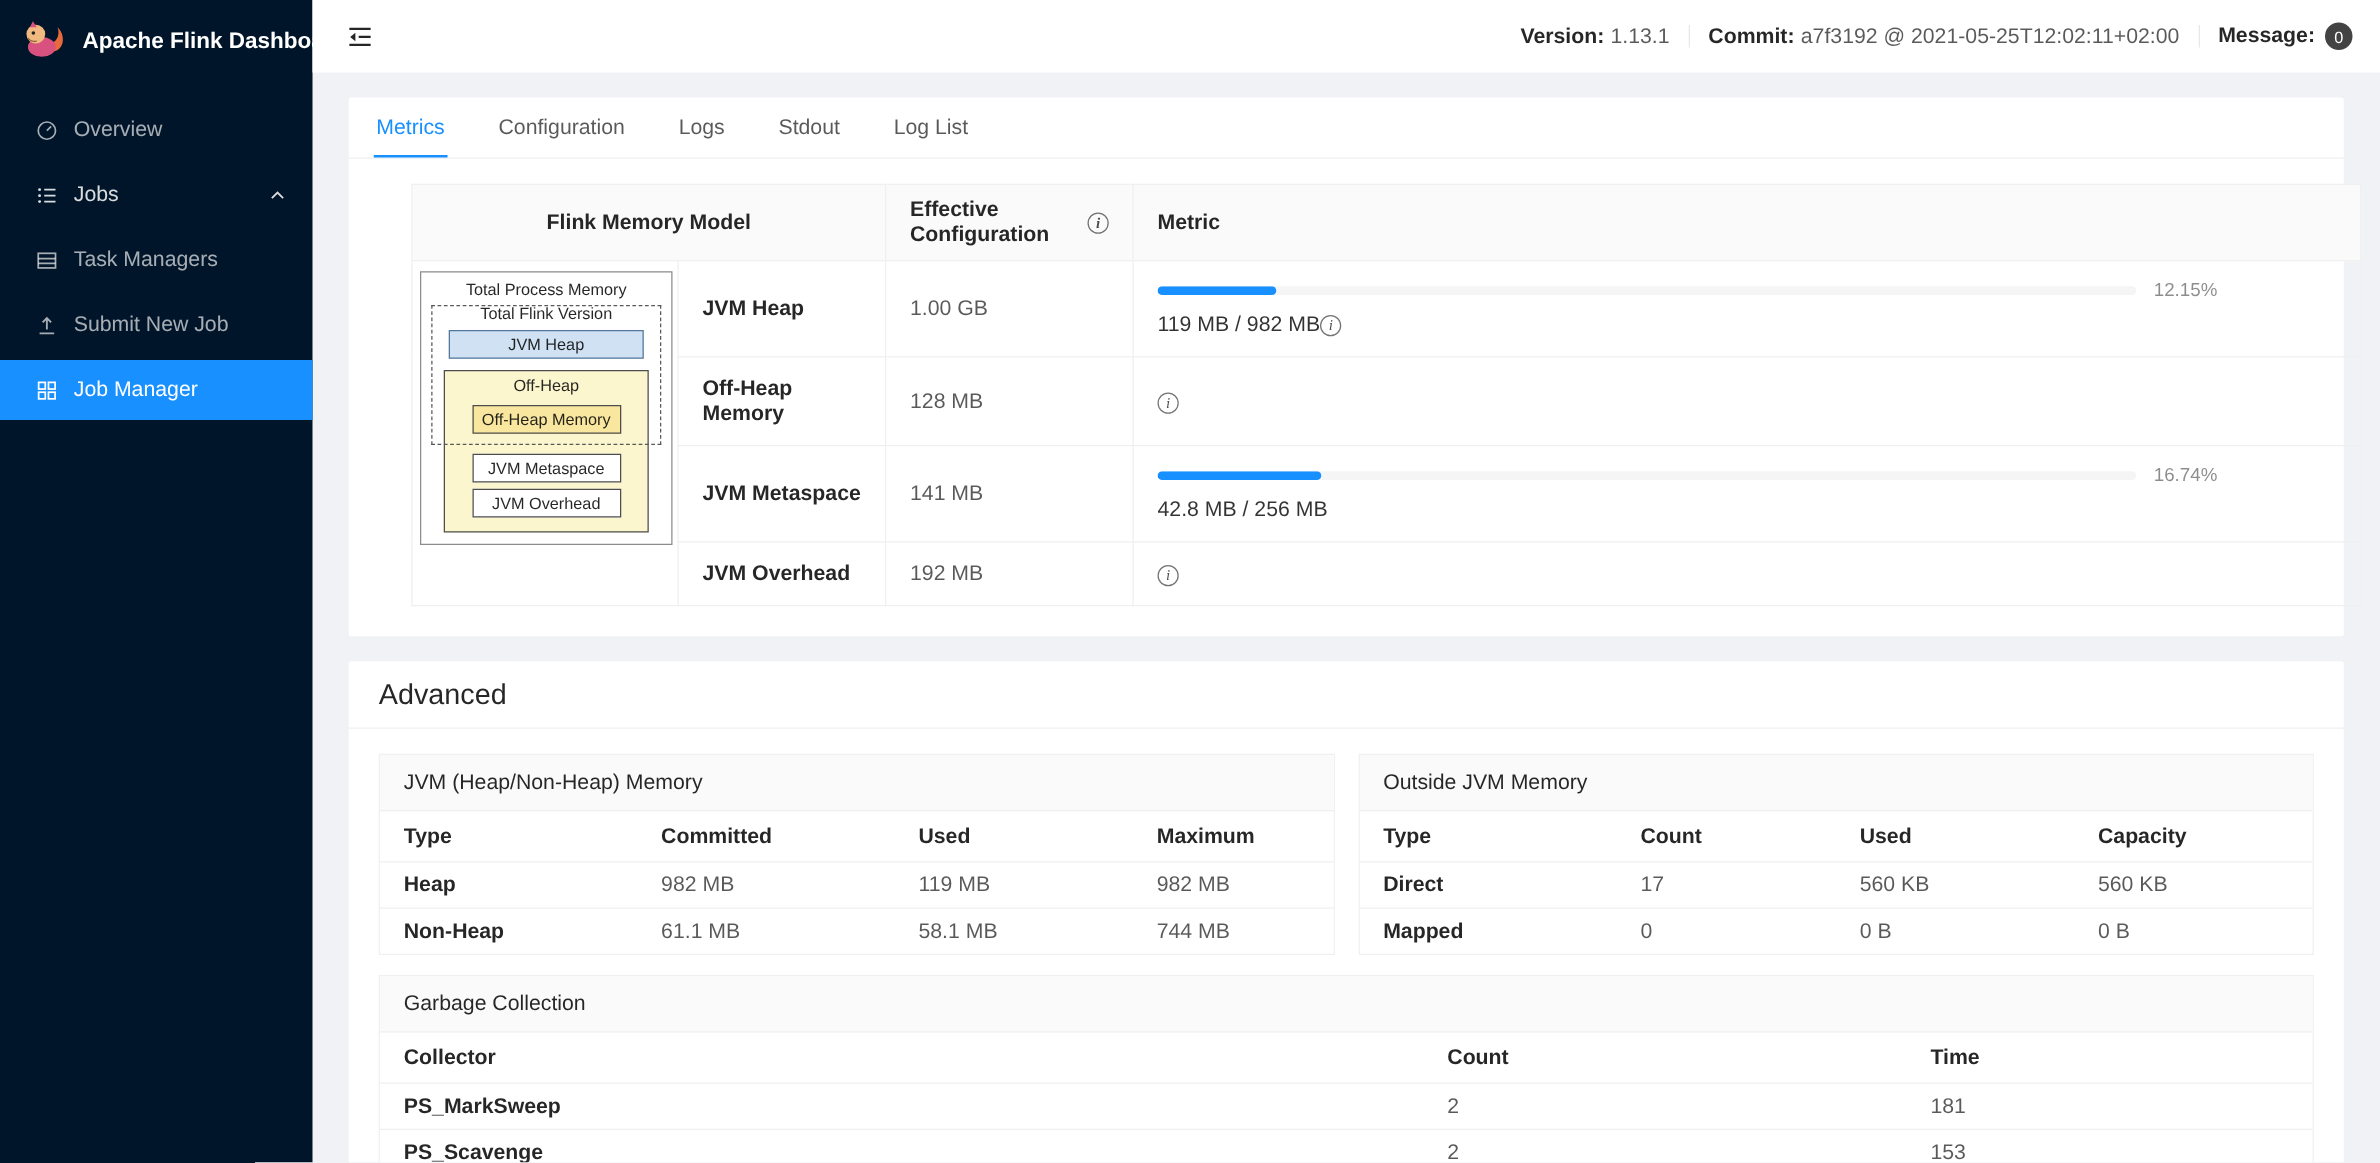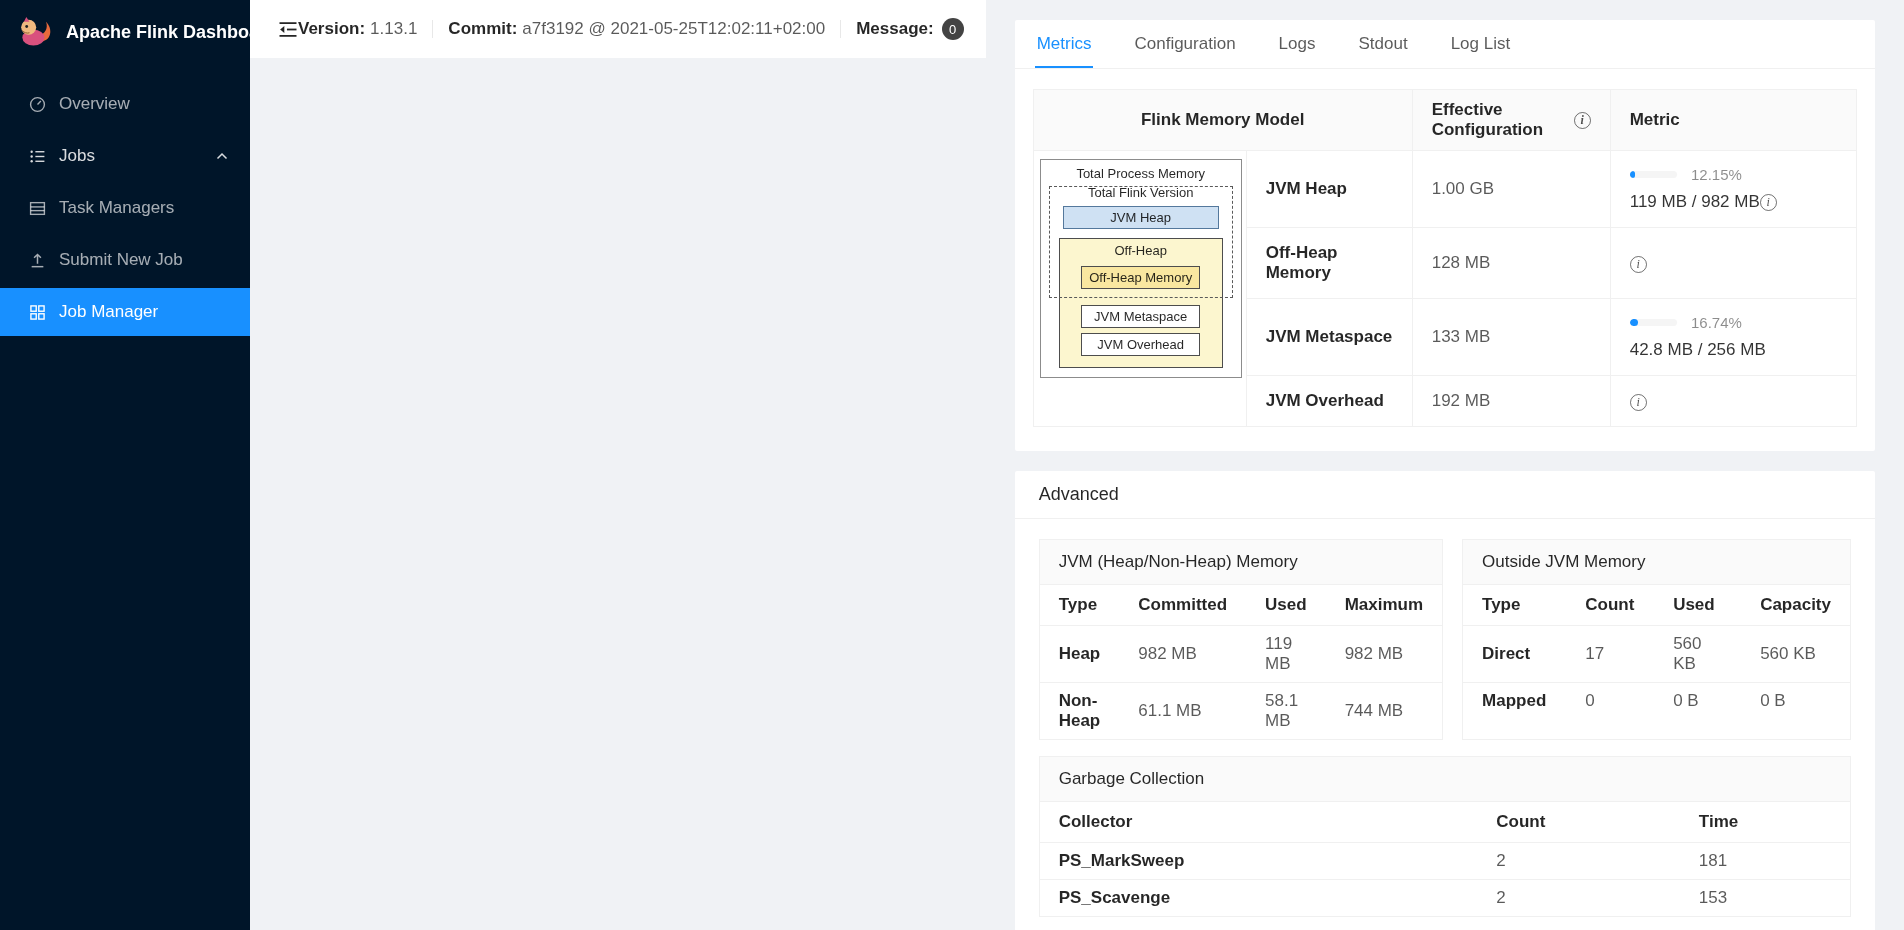--- a/index.html
+++ b/index.html
@@ -21,42 +21,42 @@
   .menu-item { height:48px; display:flex; align-items:center; gap:13px; padding:0 29px;
     color:rgba(255,255,255,0.65); cursor:pointer; position:relative; margin:4px 0; white-space:nowrap; }
   .menu-item svg.mi { width:17px; height:17px; flex-shrink:0; }
   .menu-item .chev { position:absolute; right:22px; width:12px; height:8px; }
   .menu-item.parent-open { color:rgba(255,255,255,0.85); }
   .submenu { background:#000c17; padding:2px 0; }
   .submenu .menu-item { padding-left:58px; margin:0; height:48px; }
   .menu-item.active { background:#1890ff; color:#fff; margin:4px 0; }
 
   
-  .main { flex:1; min-width:0; display:flex; flex-direction:row; }
+  .main { flex:1; min-width:0; display:flex; flex-direction:column; }
   .topbar { height:58px; background:#fff; display:flex; align-items:center; justify-content:space-between; padding:0 22px 0 28px; flex-shrink:0; }
   .fold { color:rgba(0,0,0,0.85); cursor:pointer; display:flex; align-items:center; }
   .fold svg { width:20px; height:17px; }
   .meta { display:flex; align-items:center; gap:15px; font-size:17px; }
   .meta b { font-weight:bold; color:rgba(0,0,0,0.85); }
   .meta .val { color:rgba(0,0,0,0.65); margin-left:5px; }
   .sep { width:1px; height:18px; background:#e8e8e8; }
   .badge { display:inline-flex; align-items:center; justify-content:center; min-width:22px; height:22px;
     border-radius:11px; background:#434343; color:#fff; font-size:13px; margin-left:8px; padding:0 6px; }
 
   .content { flex:1; padding:20px 29px; overflow:hidden; }
   .card { background:#fff; border-radius:2px; }
 
   
   .tabbar { display:flex; gap:39px; padding:0 20px; border-bottom:1px solid #f0f0f0;align-items:center; }
   .tab { padding:14px 2px 12px; color:rgba(0,0,0,0.65); cursor:pointer; border-bottom:2px solid transparent; }
   .tab.active { color:#1890ff; border-bottom-color:#1890ff; }
 
   
   .table-wrap { padding:20px 18px 24px; }
-  table.mem { width:100%; border-collapse:collapse; }
+  table.mem { width:100%; border-collapse:collapse;margin-left:32px; }
   .mem th, .mem td { border:1px solid #f0f0f0; text-align:left; font-size:17px; vertical-align:middle; }
   .mem thead th { background:#fafafa; font-weight:bold; padding:10px 19px; color:rgba(0,0,0,0.85); }
   .mem thead th.center { text-align:center; }
   .mem td { padding:15px 19px; }
   .mem td.name-cell { font-weight:bold; }
   .mem td.config-cell { color:rgba(0,0,0,0.65); }
   .mem td.diagram-cell { padding:8px 4px; vertical-align:top; }
   .hdr-with-icon { display:flex; align-items:center; gap:8px; }
 
   .info-icon { width:17px; height:17px; border:1px solid rgba(0,0,0,0.55); border-radius:50%;
@@ -77,21 +77,21 @@
   .mm-heap { width:156px; height:23px; margin:3px auto 9px; background:#cfe1f3; border:1px solid #54789c;
     display:flex; align-items:center; justify-content:center; }
   .mm-yellow { margin:0 9px; background:#fcf6cf; border:1px solid #4d4d4d; padding:3px 0 11px; }
   .mm-box { width:119px; height:23px; margin:5px auto 0; display:flex; align-items:center; justify-content:center;
     border:1px solid #4d4d4d; background:#fff; }
   .mm-box.tan { background:#f9e7a0; }
   .mm-box.sp { margin-top:16px; }
 
   
   .adv-card { margin-top:20px; }
-  .adv-head { padding:13px 24px; border-bottom:1px solid #f0f0f0; font-size:18px; color:rgba(0,0,0,0.85); }
+  .adv-head { padding:13px 24px; border-bottom:1px solid #f0f0f0; font-size:23px; color:rgba(0,0,0,0.85); }
   .adv-body { padding:20px 24px 24px; }
   .row2 { display:flex; gap:19px; }
   .panel { border:1px solid #f0f0f0; flex:1; background:#fff; }
   .panel-head { background:#fafafa; padding:12px 19px; border-bottom:1px solid #f0f0f0; color:rgba(0,0,0,0.85); }
   .panel table { width:100%; border-collapse:collapse; }
   .panel th { text-align:left; font-weight:bold; padding:10px 19px; border-bottom:1px solid #f0f0f0; color:rgba(0,0,0,0.85); font-size:17px; }
   .panel td { padding:8px 19px; border-bottom:1px solid #f0f0f0; color:rgba(0,0,0,0.65); font-size:17px; }
   .panel tr:last-child td { border-bottom:none; }
   .panel td.b { font-weight:bold; color:rgba(0,0,0,0.85); }
   .gc-panel { margin-top:16px; }
@@ -262,21 +262,21 @@
                   </div>
                 </td>
               </tr>
               <tr>
                 <td class="name-cell">Off-Heap Memory</td>
                 <td class="config-cell">128 MB</td>
                 <td><span class="info-icon"></span></td>
               </tr>
               <tr>
                 <td class="name-cell">JVM Metaspace</td>
-                <td class="config-cell">133 MB</td>
+                <td class="config-cell">141 MB</td>
                 <td>
                   <div class="progress-line">
                     <div class="bar">
                       <div class="fill" style="width: 16.74%;"></div>
                     </div>
                     <span class="pct">16.74%</span>
                   </div>
                   <div class="usage">
                     <span>42.8 MB / 256 MB</span>
                   </div>

